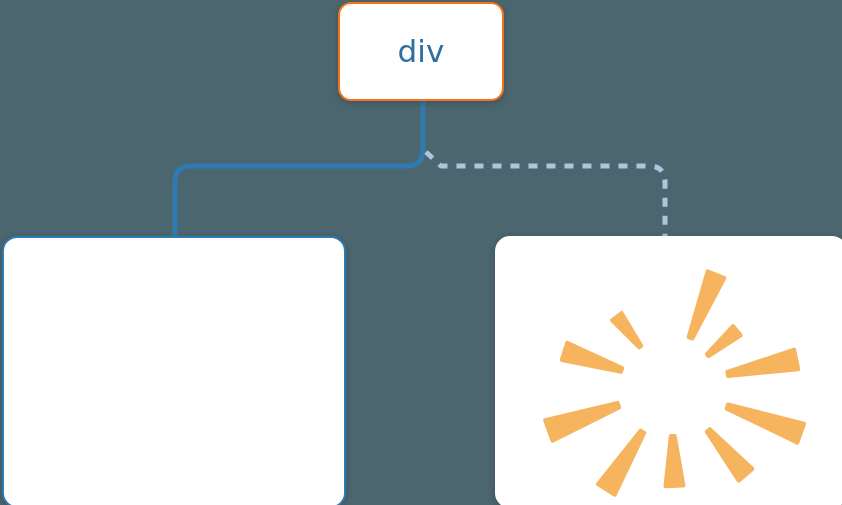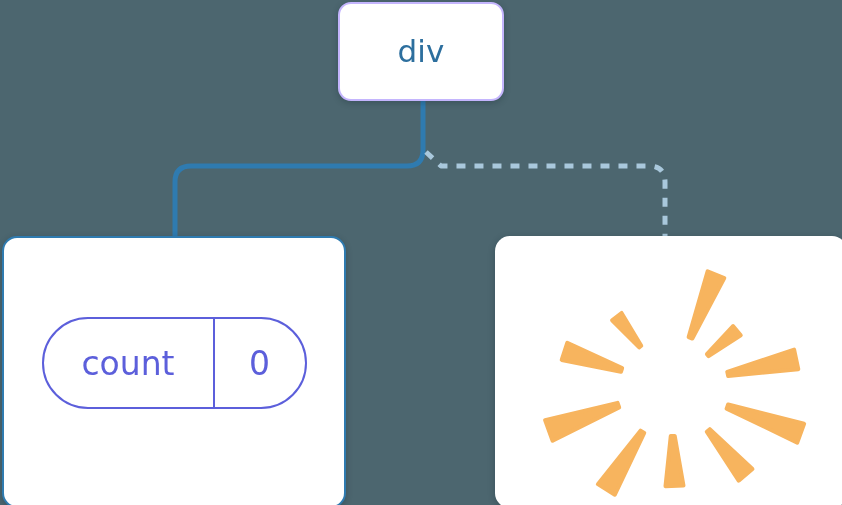--- a/index.html
+++ b/index.html
@@ -40,21 +40,21 @@
     background: #ffffff;
     box-sizing: border-box;
     z-index: 2;
   }
 
   .node-div {
     left: 338px;
     top: 2px;
     width: 166px;
     height: 99px;
-    border: 2px solid #c4b5fd;
+    border: 2px solid #f97316;
     border-radius: 13px;
     box-shadow: 0 2px 6px rgba(20, 40, 50, 0.30);
     display: flex;
     align-items: center;
     justify-content: center;
   }
 
   .node-div .node-title {
     color: #2d6f9e;
     font-size: 31px;
@@ -147,24 +147,20 @@
 
     <path d="M 426 152 L 441 166 L 649 166 Q 665 166 665 182 L 665 238" fill="none" stroke="#a9c8dc" stroke-width="5" stroke-linecap="butt" stroke-linejoin="round" stroke-dasharray="9 9"></path>
   </svg>
 
   <div class="node node-div">
     <span class="node-title">div</span>
   </div>
 
   <div class="node node-counter">
 
-    <div class="state-pill">
-      <span class="pill-key">count</span>
-      <span class="pill-val">0</span>
-    </div>
   </div>
 
   <div class="node node-burst">
     <svg class="burst-svg" id="burst-svg" viewBox="0 0 352 272" width="352" height="272" xmlns="http://www.w3.org/2000/svg">
         <polygon points="197.32,102.53 229.30,42.11 212.61,35.37 193.64,101.04" fill="#f7b45e" stroke="#f7b45e" stroke-width="4" stroke-linejoin="round"></polygon>
         <polygon points="213.62,120.16 245.74,99.32 238.02,90.12 211.92,118.14" fill="#f7b45e" stroke="#f7b45e" stroke-width="4" stroke-linejoin="round"></polygon>
         <polygon points="233.19,140.09 303.28,133.17 299.12,113.61 232.28,135.79" fill="#f7b45e" stroke="#f7b45e" stroke-width="4" stroke-linejoin="round"></polygon>
         <polygon points="231.63,172.59 302.26,206.60 309.10,187.80 233.13,168.45" fill="#f7b45e" stroke="#f7b45e" stroke-width="4" stroke-linejoin="round"></polygon>
         <polygon points="211.76,195.70 243.67,244.65 257.46,233.08 214.80,193.16" fill="#f7b45e" stroke="#f7b45e" stroke-width="4" stroke-linejoin="round"></polygon>
         <polygon points="175.77,200.04 170.50,250.25 188.48,249.62 179.72,199.90" fill="#f7b45e" stroke="#f7b45e" stroke-width="4" stroke-linejoin="round"></polygon>

